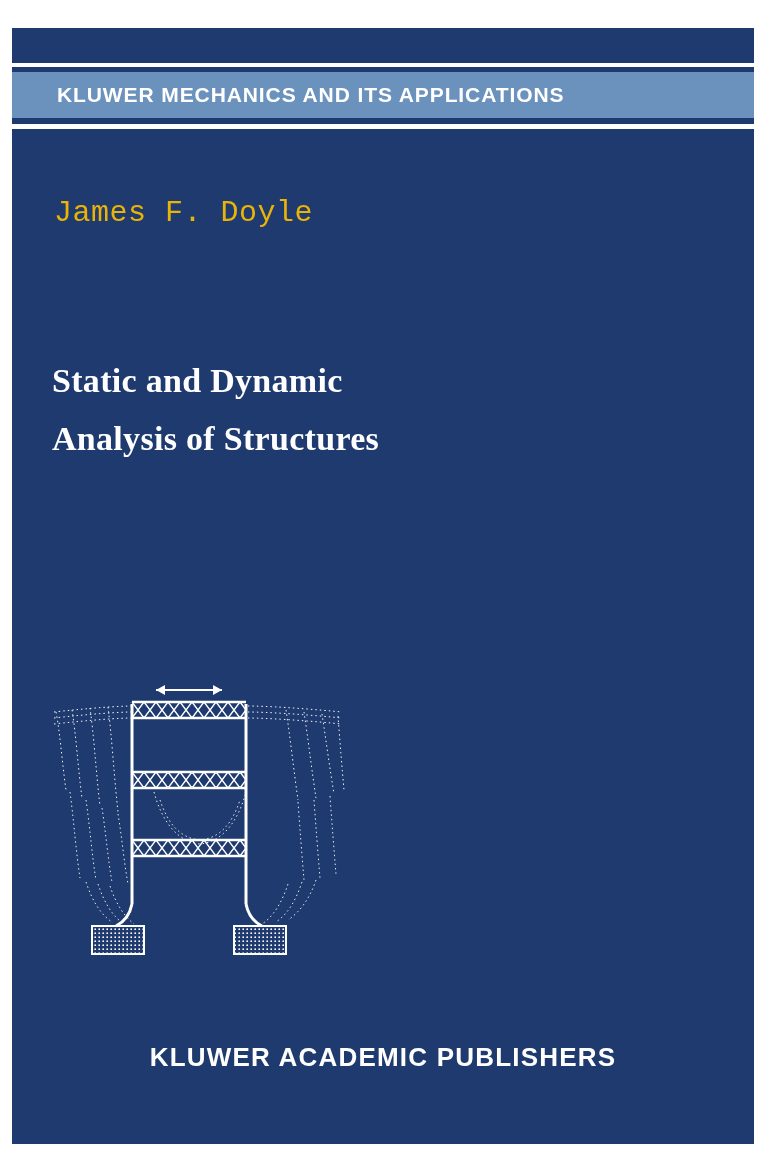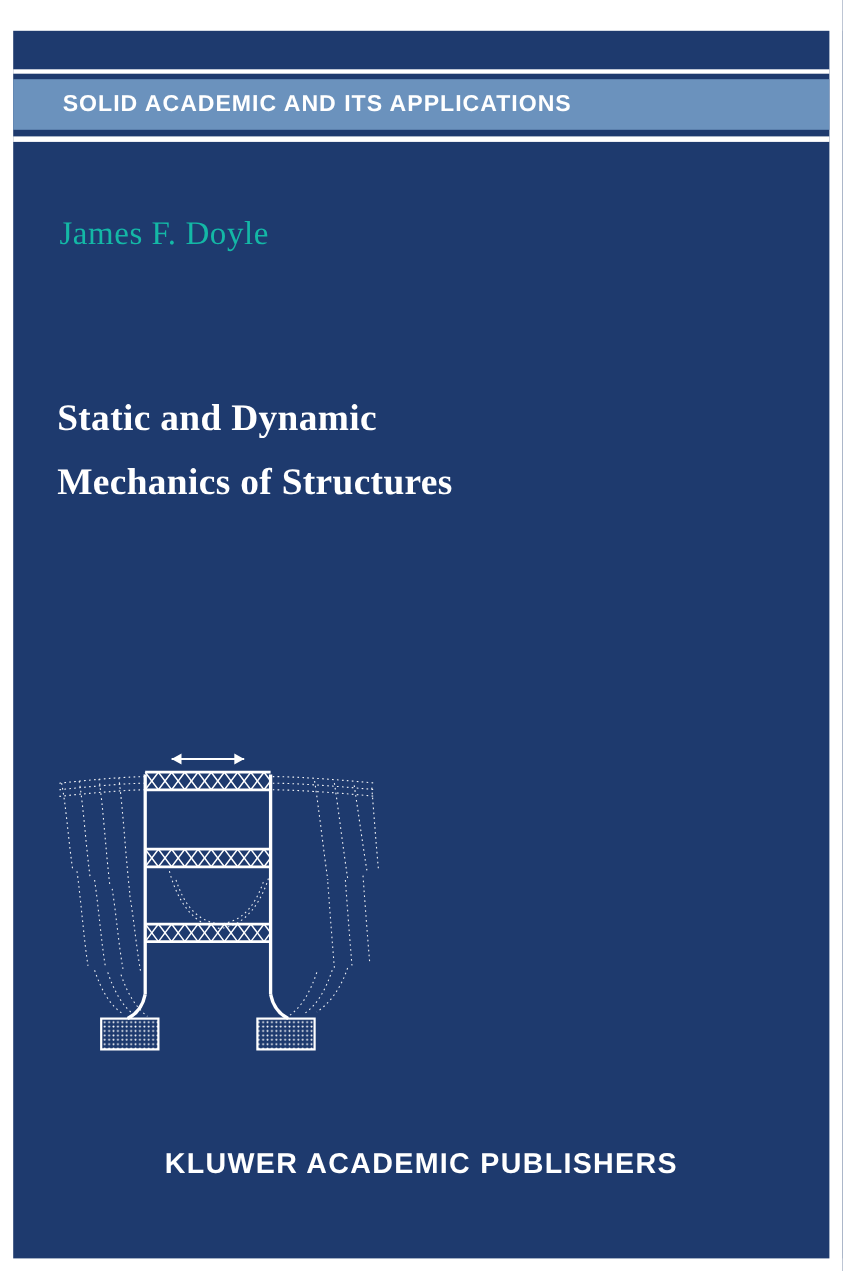--- a/index.html
+++ b/index.html
@@ -80,22 +80,22 @@
     top: 124px;
     width: 742px;
     height: 5px;
     background: #ffffff;
   }
   
   .author {
     position: absolute;
     left: 54px;
     top: 196px;
-    color: #14b8a6;
-    font-family: Liberation Serif, serif;
+    color: #eab308;
+    font-family: Liberation Mono, monospace;
     font-size: 30px;
     letter-spacing: 0.5px;
   }
   
   .title-block {
     position: absolute;
     left: 52px;
     top: 352px;
     width: 660px;
   }
@@ -149,29 +149,29 @@
 
 <div class="cover">
 
   <div class="top-margin"></div>
   <div class="left-margin"></div>
   <div class="right-margin"></div>
   <div class="bottom-margin"></div>
 
   <div class="series-rule-top"></div>
   <div class="series-band">
-    <div class="series-band-title">SOLID ACADEMIC AND ITS APPLICATIONS</div>
+    <div class="series-band-title">KLUWER MECHANICS AND ITS APPLICATIONS</div>
   </div>
   <div class="series-rule-bottom"></div>
 
   <div class="author">James F. Doyle</div>
 
   <div class="title-block">
     <div class="title-line">Static and Dynamic</div>
-    <div class="title-line">Mechanics of Structures</div>
+    <div class="title-line">Analysis of Structures</div>
   </div>
 
 
   <div class="figure">
     <svg width="300" height="290" viewBox="0 0 300 290" xmlns="http://www.w3.org/2000/svg">
       <defs>
         <pattern id="hatch" width="6" height="6" patternUnits="userSpaceOnUse">
           <path d="M0,6 L6,0 M-1,1 L1,-1 M5,7 L7,5" stroke="#ffffff" stroke-width="1.1" fill="none"></path>
         </pattern>
         <pattern id="dots" width="4" height="4" patternUnits="userSpaceOnUse">

